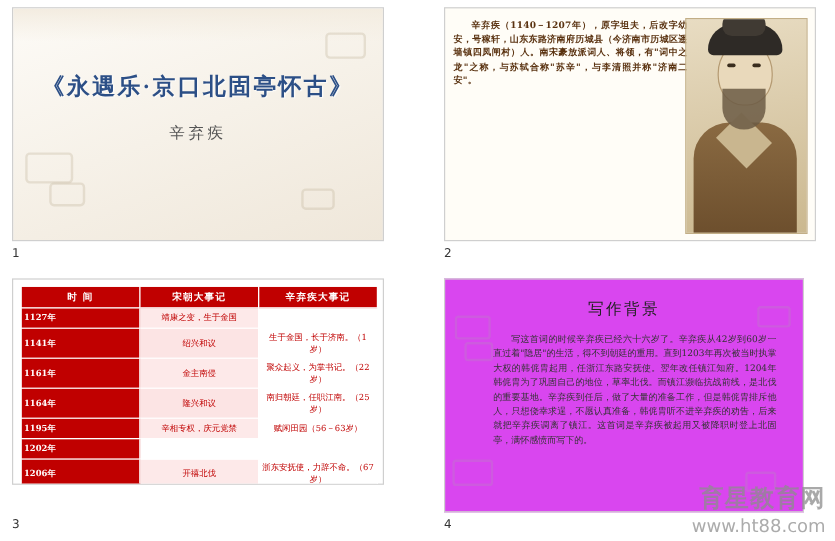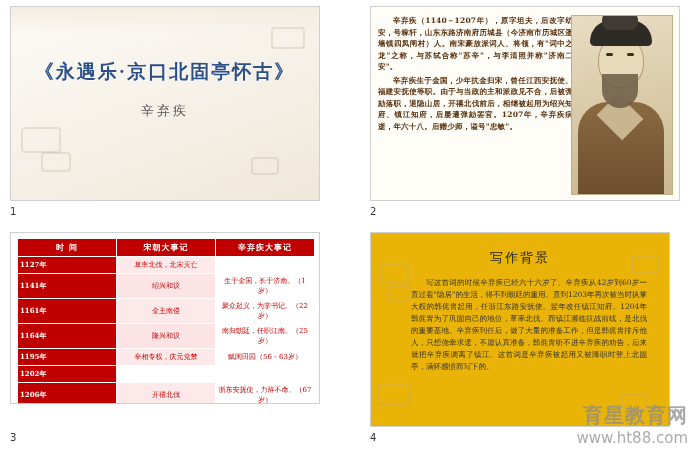--- a/index.html
+++ b/index.html
@@ -229,21 +229,21 @@
     color: #c00000;
     text-align: center;
   }
   #slide3 .tbl tr.alt td.evt { background: #fce4e4; }
   #slide3 .tbl td.blank { background: #ffffff; }
 
   
   #slide4 {
     width: 300px;
     height: 195px;
-    background: #eab308;
+    background: #d946ef;
   }
   #slide4 .s4-title {
     position: absolute;
     top: 16px;
     left: 0;
     width: 100%;
     text-align: center;
     font-size: 13px;
     letter-spacing: 2px;
     color: #222;
@@ -310,21 +310,20 @@
       <div class="s1-title">《永遇乐·京口北固亭怀古》</div>
       <div class="s1-sub">辛弃疾</div>
     </div>
     <div class="slide-num" style="left:0px; top:200px;">1</div>
   </div>
 
   <div class="slide-wrap" style="left:370px; top:6px;">
     <div class="slide" id="slide2">
       <div class="s2-text">
         <p>辛弃疾（1140－1207年），原字坦夫，后改字幼安，号稼轩，山东东路济南府历城县（今济南市历城区遥墙镇四凤闸村）人。南宋豪放派词人、将领，有"词中之龙"之称，与苏轼合称"苏辛"，与李清照并称"济南二安"。</p>
-        <p>辛弃疾生于金国，少年抗金归宋，曾任江西安抚使、福建安抚使等职。由于与当政的主和派政见不合，后被弹劾落职，退隐山居，开禧北伐前后，相继被起用为绍兴知府、镇江知府，后屡遭弹劾罢官。1207年，辛弃疾病逝，年六十八。后赠少师，谥号"忠敏"。</p>
       </div>
       <div class="s2-portrait">
         <div class="p-body"></div>
         <div class="p-collar"></div>
         <div class="p-head"></div>
         <div class="p-beard"></div>
         <div class="p-eye l"></div>
         <div class="p-eye r"></div>
         <div class="p-hat"></div>
         <div class="p-hat2"></div>
@@ -339,21 +338,21 @@
         <thead>
           <tr>
             <th>时  间</th>
             <th>宋朝大事记</th>
             <th>辛弃疾大事记</th>
           </tr>
         </thead>
         <tbody>
           <tr>
             <td class="year">1127年</td>
-            <td class="evt">草率北伐，北宋灭亡</td>
+            <td class="evt">靖康之变，生于金国</td>
             <td class="xin"></td>
           </tr>
           <tr class="alt">
             <td class="year">1141年</td>
             <td class="evt">绍兴和议</td>
             <td class="xin">生于金国，长于济南。（1岁）</td>
           </tr>
           <tr>
             <td class="year">1161年</td>
             <td class="evt">金主南侵</td>

